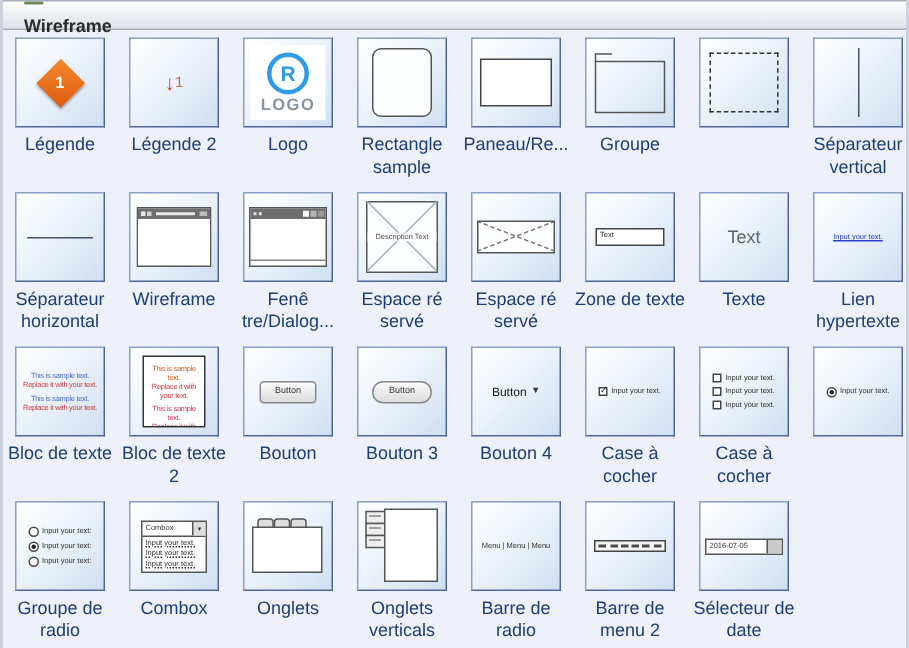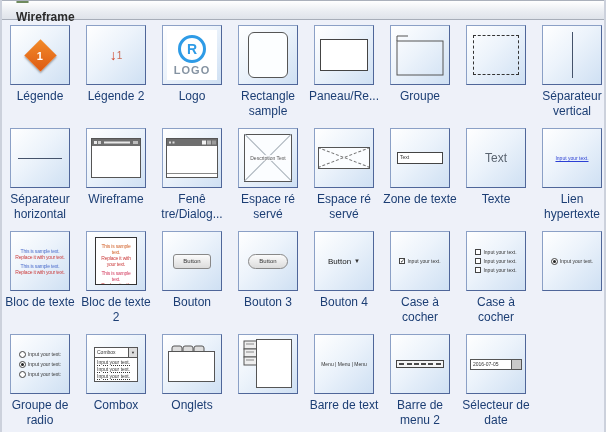--- a/index.html
+++ b/index.html
@@ -372,27 +372,28 @@
         <svg width="54" height="54" viewBox="0 0 54 54">
           <rect x="3" y="4" width="13" height="8" fill="#eee" stroke="#555"></rect>
           <line x1="5" y1="7" x2="13" y2="7" stroke="#888"></line>
           <rect x="3" y="12" width="13" height="8" fill="#eee" stroke="#555"></rect>
           <line x1="5" y1="15" x2="13" y2="15" stroke="#888"></line>
           <rect x="3" y="20" width="13" height="8" fill="#eee" stroke="#555"></rect>
           <line x1="5" y1="23" x2="13" y2="23" stroke="#888"></line>
           <rect x="15.5" y="2.5" width="35" height="48" fill="#fff" stroke="#555"></rect>
         </svg>
       </div>
+      <div class="label">Onglets verticals</div>
     </div>
 
     <div class="cell">
       <div class="tile">
         <span class="menubar">Menu | Menu | Menu</span>
       </div>
-      <div class="label">Barre de text</div>
+      <div class="label">Barre de radio</div>
     </div>
 
     <div class="cell">
       <div class="tile">
         <div class="mb2">
           <span class="dash"></span>
             <span class="dash"></span>
           <span class="dash"></span>
             <span class="dash"></span>
           <span class="dash"></span>

